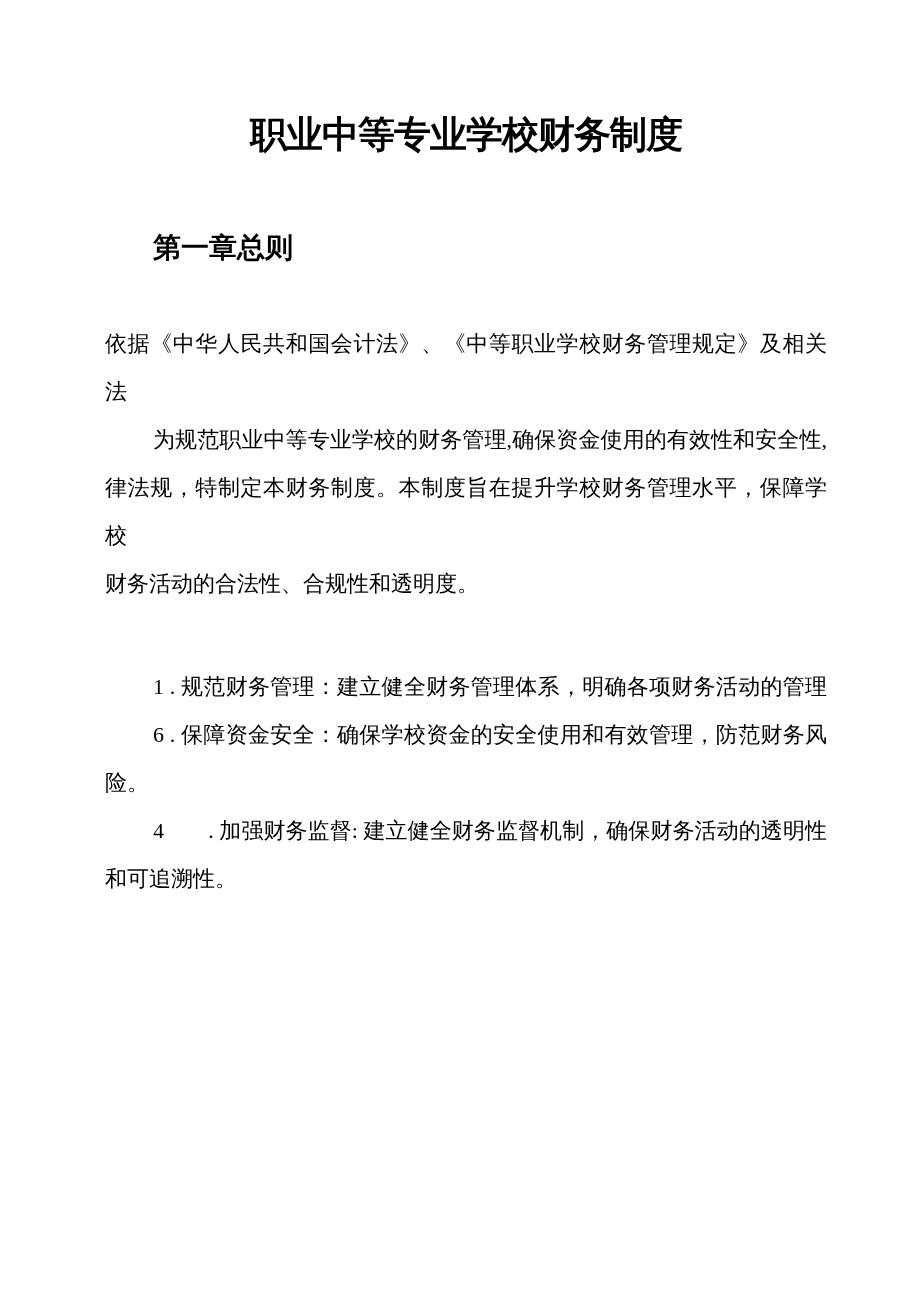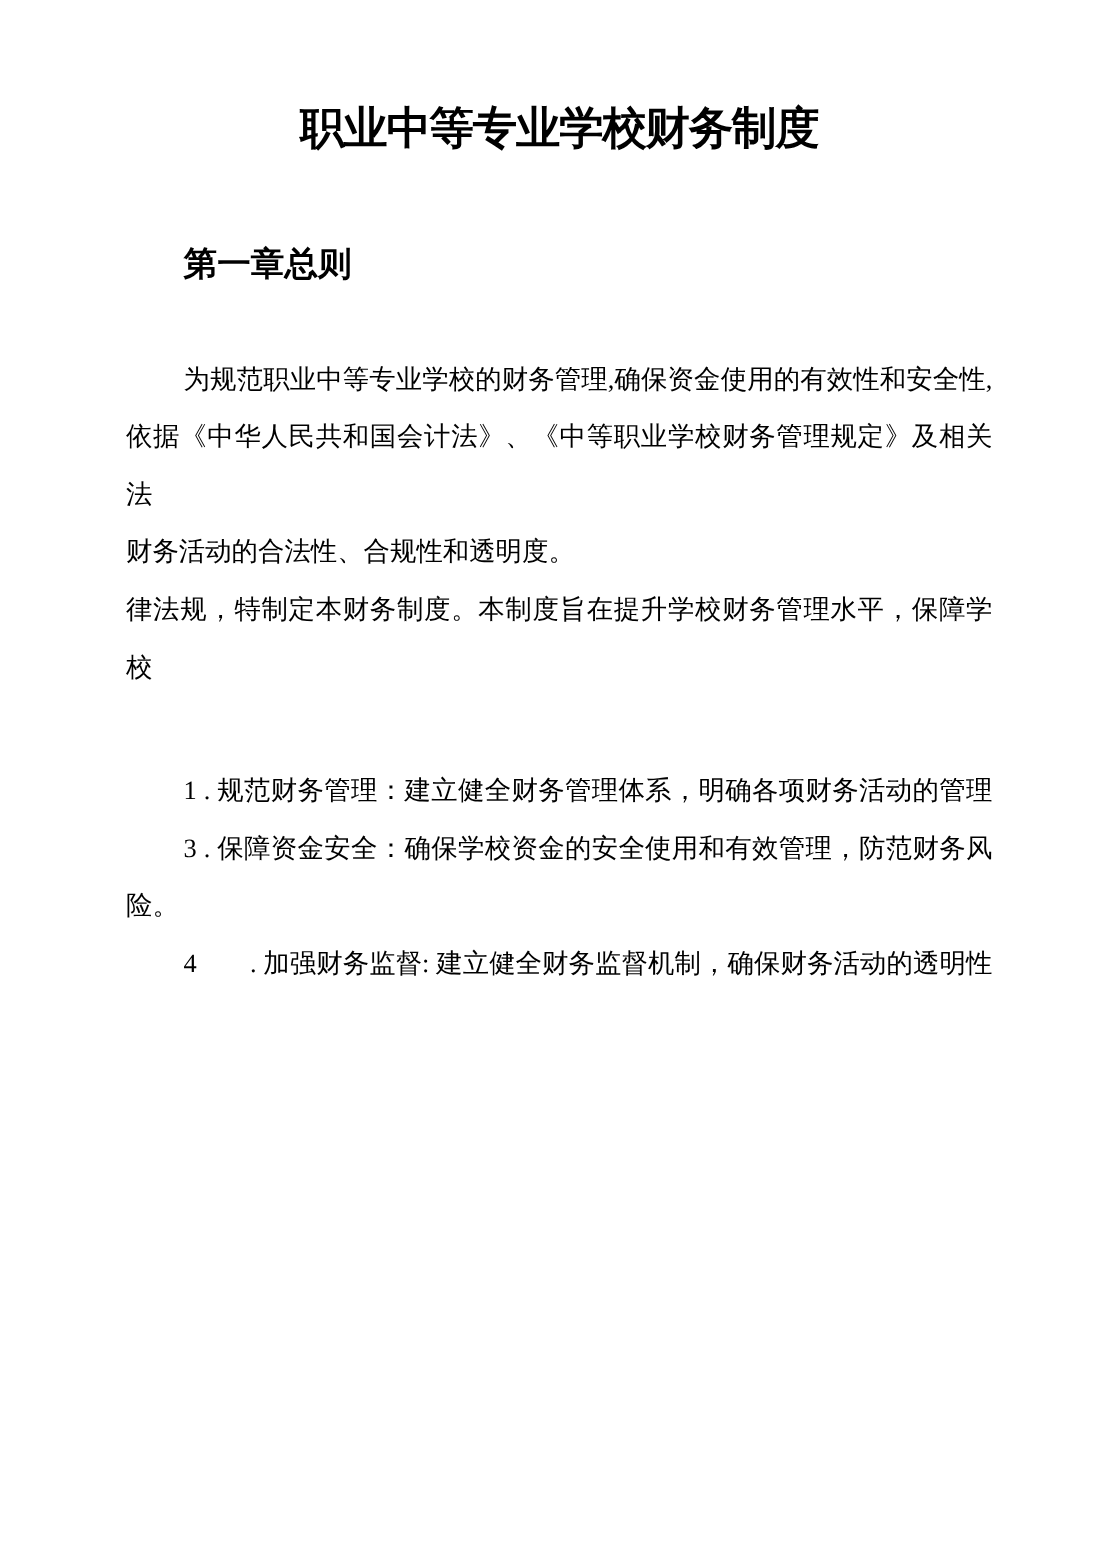--- a/index.html
+++ b/index.html
@@ -3,21 +3,21 @@
 <meta charset="utf-8">
 <style>
   html, body { margin: 0; padding: 0; background: #ffffff; }
   .page {
     position: relative;
     box-sizing: border-box;
     width: 920px;
     height: 1301px;
     background: #ffffff;
     color: #000000;
-    padding: 88px 93px 0 105px;
+    padding: 116px 93px 0 105px;
     font-family: "Liberation Serif", "DejaVu Serif", serif;
     overflow: hidden;
     border-radius: 32px;
   }
   .doc-title {
     font-family: "Liberation Sans", "DejaVu Sans", sans-serif;
     font-weight: 700;
     font-size: 37px;
     line-height: 38px;
     text-align: center;
@@ -50,30 +50,31 @@
 </head>
 <body>
 
 <div class="page">
 
   <div class="doc-title">职业中等专业学校财务制度</div>
 
   <div class="chapter-heading heading-1">第一章总则</div>
 
   <div class="para">
+    <div class="line fill">依据《中华人民共和国会计法》、《中等职业学校财务管理规定》及相关法</div>
     <div class="line indent fill">为规范职业中等专业学校的财务管理,确保资金使用的有效性和安全性,</div>
-    <div class="line fill">依据《中华人民共和国会计法》、《中等职业学校财务管理规定》及相关法</div>
+    <div class="line fill">律法规，特制定本财务制度。本制度旨在提升学校财务管理水平，保障学校</div>
     <div class="line">财务活动的合法性、合规性和透明度。</div>
-    <div class="line fill">律法规，特制定本财务制度。本制度旨在提升学校财务管理水平，保障学校</div>
   </div>
 
 
   <div class="goals">
     <div class="line indent fill">1 . 规范财务管理：建立健全财务管理体系，明确各项财务活动的管理</div>
 
-    <div class="line indent fill">3 . 保障资金安全：确保学校资金的安全使用和有效管理，防范财务风</div>
+    <div class="line indent fill">6 . 保障资金安全：确保学校资金的安全使用和有效管理，防范财务风</div>
     <div class="line">险。</div>
 
 
     <div class="line indent fill">4　　. 加强财务监督: 建立健全财务监督机制，确保财务活动的透明性</div>
+    <div class="line">和可追溯性。</div>
   </div>
 
 </div>
 
 </body></html>

